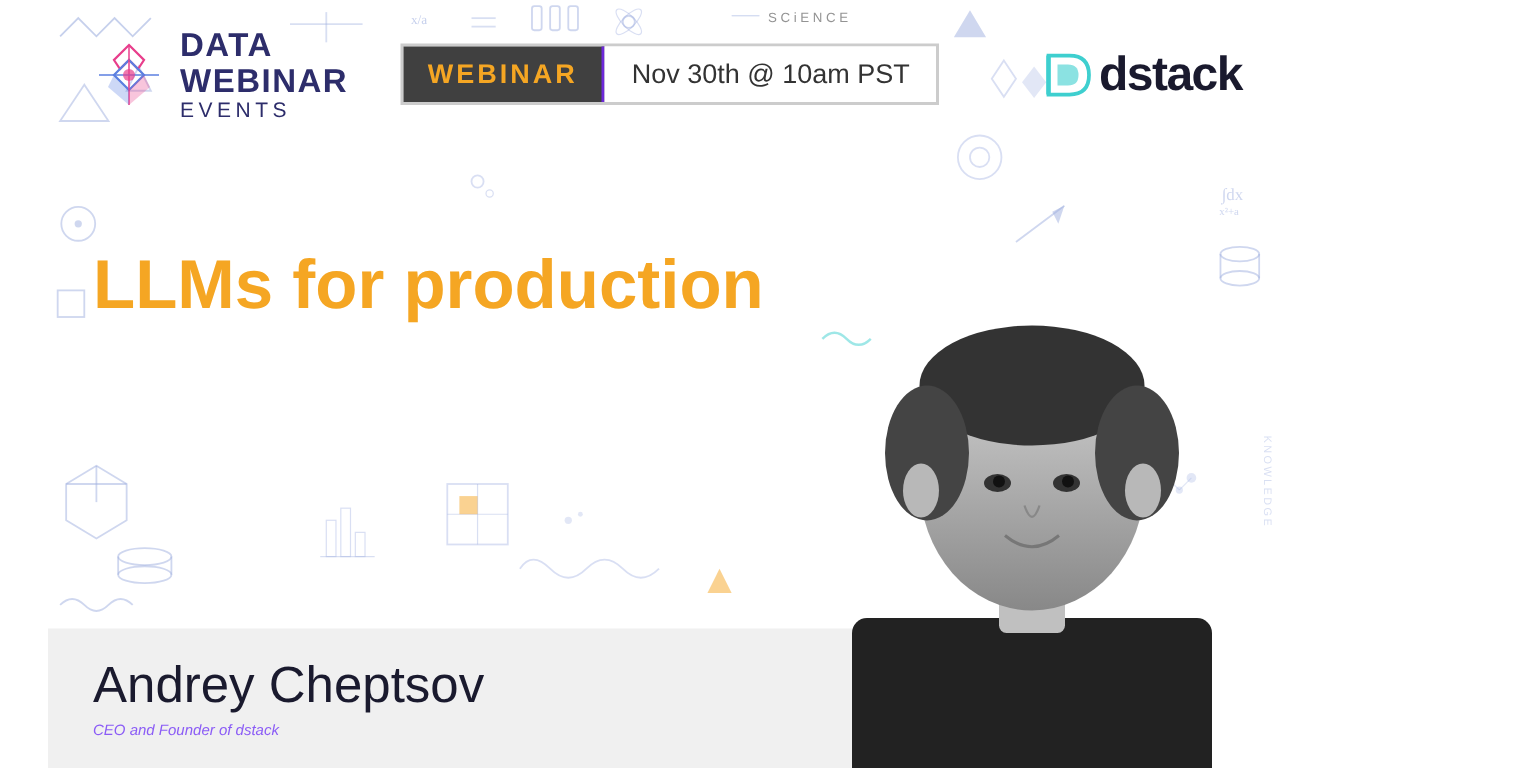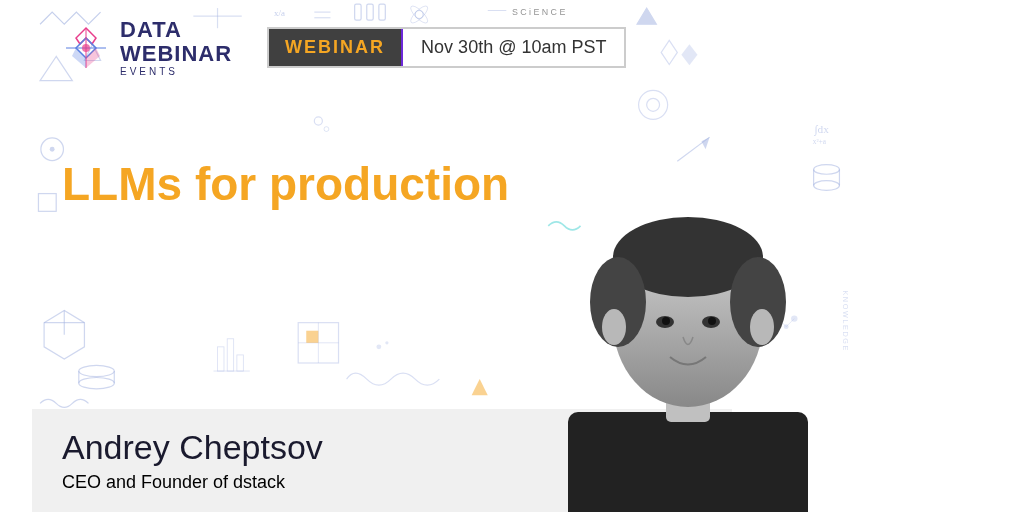--- a/index.html
+++ b/index.html
@@ -66,21 +66,21 @@
     }
 
     .logo-phoenix {
       font-size: 22px;
       font-weight: 900;
       color: #2d2d6b;
       letter-spacing: 1px;
     }
 
     .logo-events {
-      font-size: 10px;
+      font-size: 14px;
       color: #2d2d6b;
       letter-spacing: 3px;
       font-weight: 500;
     }
 
     .webinar-text {
       font-size: 18px;
       font-weight: 900;
       color: #f5a623;
       letter-spacing: 2px;
@@ -132,23 +132,24 @@
     }
 
     .speaker-name {
       font-size: 34px;
       font-weight: 400;
       color: #1a1a2e;
       margin-bottom: 5px;
     }
 
     .speaker-title {
-      font-size: 18px;
-      color: #000000;
+      font-size: 10px;
+      color: #8b5cf6;
       font-weight: 400;
+      font-style: italic;
     }
 
     
     .photo-area {
       position: absolute;
       right: 0;
       bottom: 0;
       width: 340px;
       height: 400px;
       z-index: 10;
@@ -319,20 +320,29 @@
 
     <div class="webinar-date-group">
       <div class="webinar-part">
         <span class="webinar-text">WEBINAR</span>
       </div>
       <div class="date-part">
         <span class="date-text">Nov 30th @ 10am PST</span>
       </div>
     </div>
 
+    <div class="dstack-wrapper">
+      <svg class="dstack-icon" viewBox="0 0 42 42" xmlns="http://www.w3.org/2000/svg">
+
+        <path d="M8,8 L22,8 Q35,8 35,21 Q35,34 22,34 L8,34 Z" fill="none" stroke="#3ecfcf" stroke-width="2.5"></path>
+        <path d="M14,14 L21,14 Q28,14 28,21 Q28,28 21,28 L14,28 Z" fill="#3ecfcf" opacity="0.6"></path>
+        <line x1="8" y1="8" x2="8" y2="34" stroke="#3ecfcf" stroke-width="3"></line>
+      </svg>
+      <span class="dstack-text">dstack</span>
+    </div>
   </div>
 
   <div class="content-area">
     <div class="main-title">
       <br>
       <span>LLMs for production</span>
     </div>
   </div>
 
   <div class="bottom-section">

